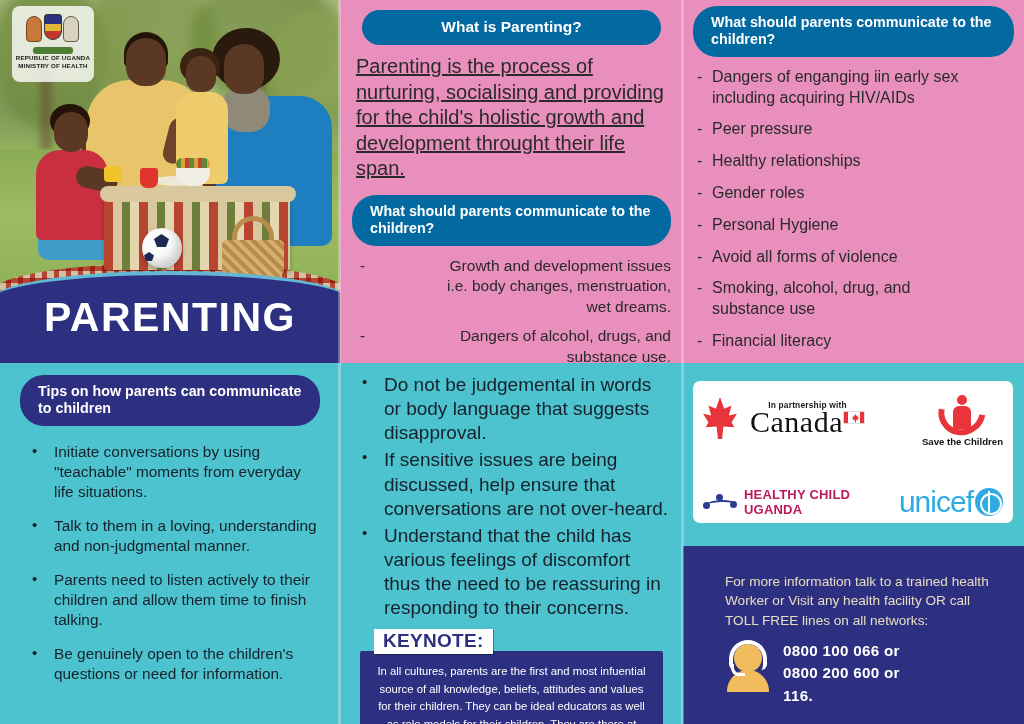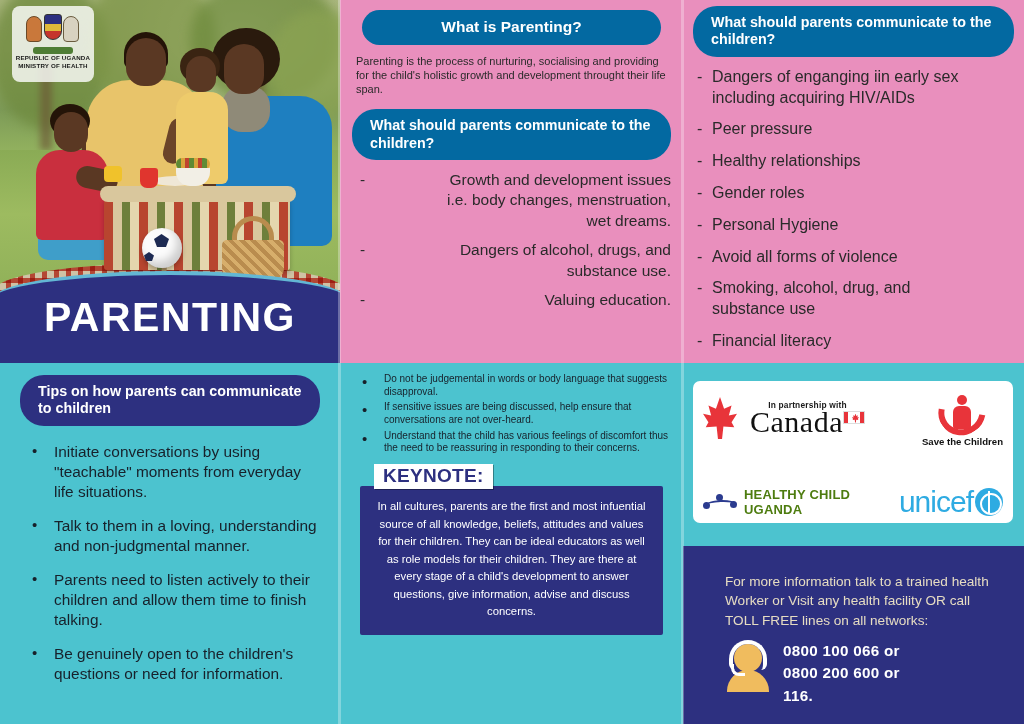--- a/index.html
+++ b/index.html
@@ -209,22 +209,23 @@
     padding: 8px 18px; line-height: 1.22;
     display: block;
   }
   .pill-plum { background: #0369a1; }
   .pill-navy { background: #2d3080; }
 
   
   #mid-top-panel .inner { padding: 8px 12px 0 12px; }
   .pill-mid1 { font-size: 15.5px; text-align: center; margin: 2px 10px 0 10px; }
   .body-pink {
-    color: #2a2a2a; font-size: 11px; line-height: 1.28;
+    color: #2a2a2a; font-size: 20px; line-height: 1.28;
     margin: 9px 2px 0 4px;
+    text-decoration: underline;
   }
   .pill-mid2 { font-size: 14.3px; margin-top: 13px; }
   .dash-list { list-style: none; margin: 10px 0 0 8px; }
   .dash-list li {
     color: #2a2a2a; font-size: 15.5px; line-height: 1.32; margin-bottom: 9px;
     padding-left: 14px; position: relative; text-align: right;
   }
   .dash-list li::before { content: "-"; position: absolute; left: 0; }
   .sub-line { display: block; padding-left: 8px; }
 
@@ -248,21 +249,21 @@
     padding-left: 22px; position: relative;
   }
   .bullet-list li::before {
     content: "•"; position: absolute; left: 0; top: -1px; font-size: 15px;
   }
 
   
   #mid-bot-panel .inner { padding: 8px 10px 0 6px; }
   .bullet-list2 { list-style: none; margin: 2px 4px 0 16px; }
   .bullet-list2 li {
-    color: #17212b; font-size: 10px; line-height: 1.27; margin-bottom: 3px;
+    color: #17212b; font-size: 19px; line-height: 1.27; margin-bottom: 3px;
     padding-left: 22px; position: relative;
   }
   .bullet-list2 li::before {
     content: "•"; position: absolute; left: 0; top: -1px; font-size: 15px;
   }
   .keynote-wrap { margin: 9px 10px 0 14px; position: relative; }
   .keynote-tag {
     display: inline-block; background: #ffffff; color: #2d3080;
     font-weight: 800; font-size: 19px; letter-spacing: .3px;
     padding: 1px 9px 2px 9px; margin-left: 14px; position: relative; z-index: 2;
@@ -336,21 +337,21 @@
     position: absolute; width: 7px; height: 7px; border-radius: 50%; background: #2b3b8f;
   }
   .hcu-mark span:nth-child(1){ left:0; top:8px; }
   .hcu-mark span:nth-child(2){ left:13px; top:0; }
   .hcu-mark span:nth-child(3){ left:27px; top:7px; }
   .hcu-mark::after {
     content:""; position:absolute; left:3px; top:6px; width:30px; height:8px;
     border-top: 2px solid #2b3b8f; border-radius: 50%;
     transform: rotate(-2deg);
   }
-  .hcu-text { font-size: 13px; font-weight: 800; color: #4d7c0f; letter-spacing: .2px; }
+  .hcu-text { font-size: 13px; font-weight: 800; color: #be185d; letter-spacing: .2px; }
   .unicef { display: flex; align-items: center; gap: 2px; justify-content: flex-end; }
   .unicef-word { font-size: 30px; color: #2eabe2; letter-spacing: -1px; line-height: 1; font-weight: 400; }
   .unicef-globe {
     width: 28px; height: 28px; border-radius: 50%; background: #2eabe2; position: relative;
   }
   .unicef-globe::before {
     content:""; position:absolute; left:5px; top:5px; width:18px; height:18px;
     border-radius:50%; border: 2px solid #fff;
   }
   .unicef-globe::after {

